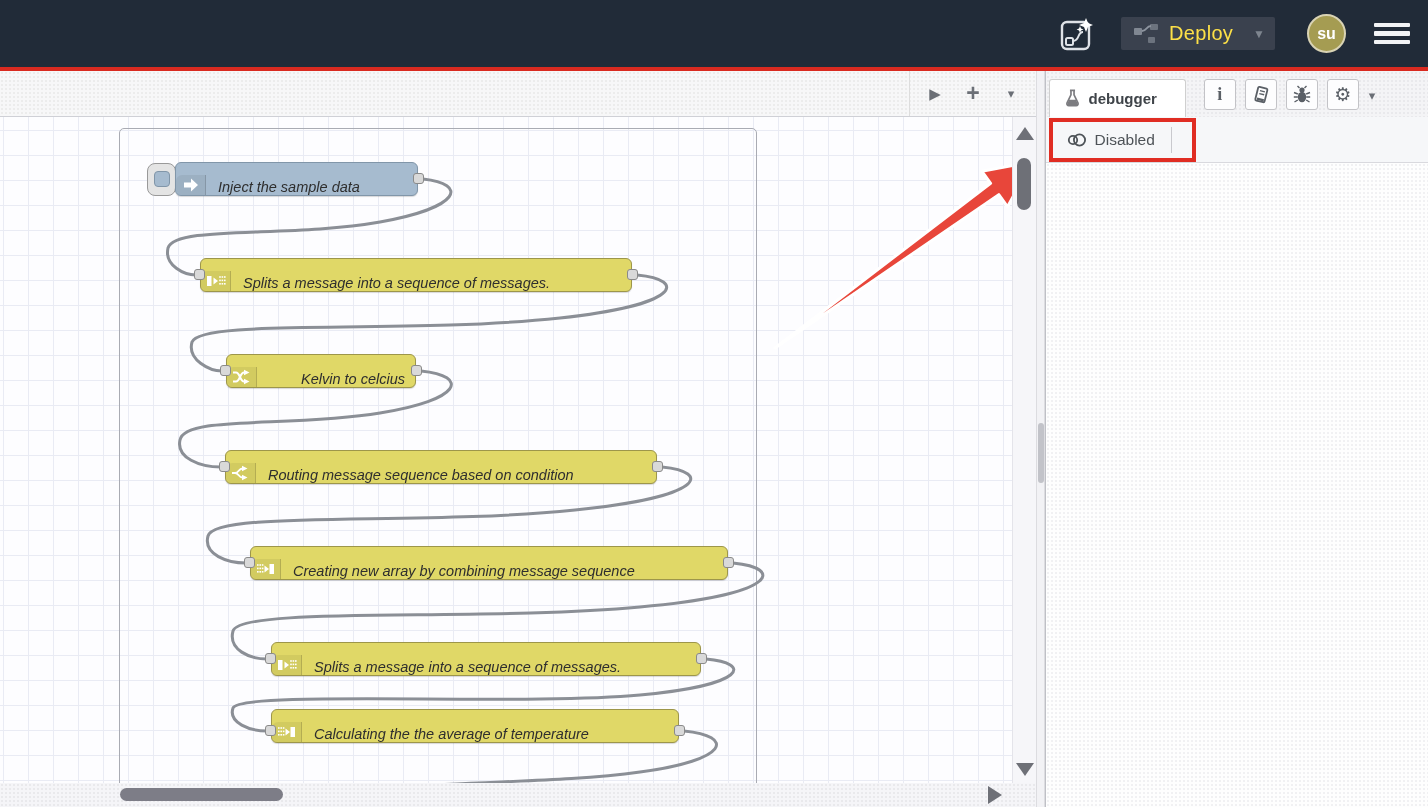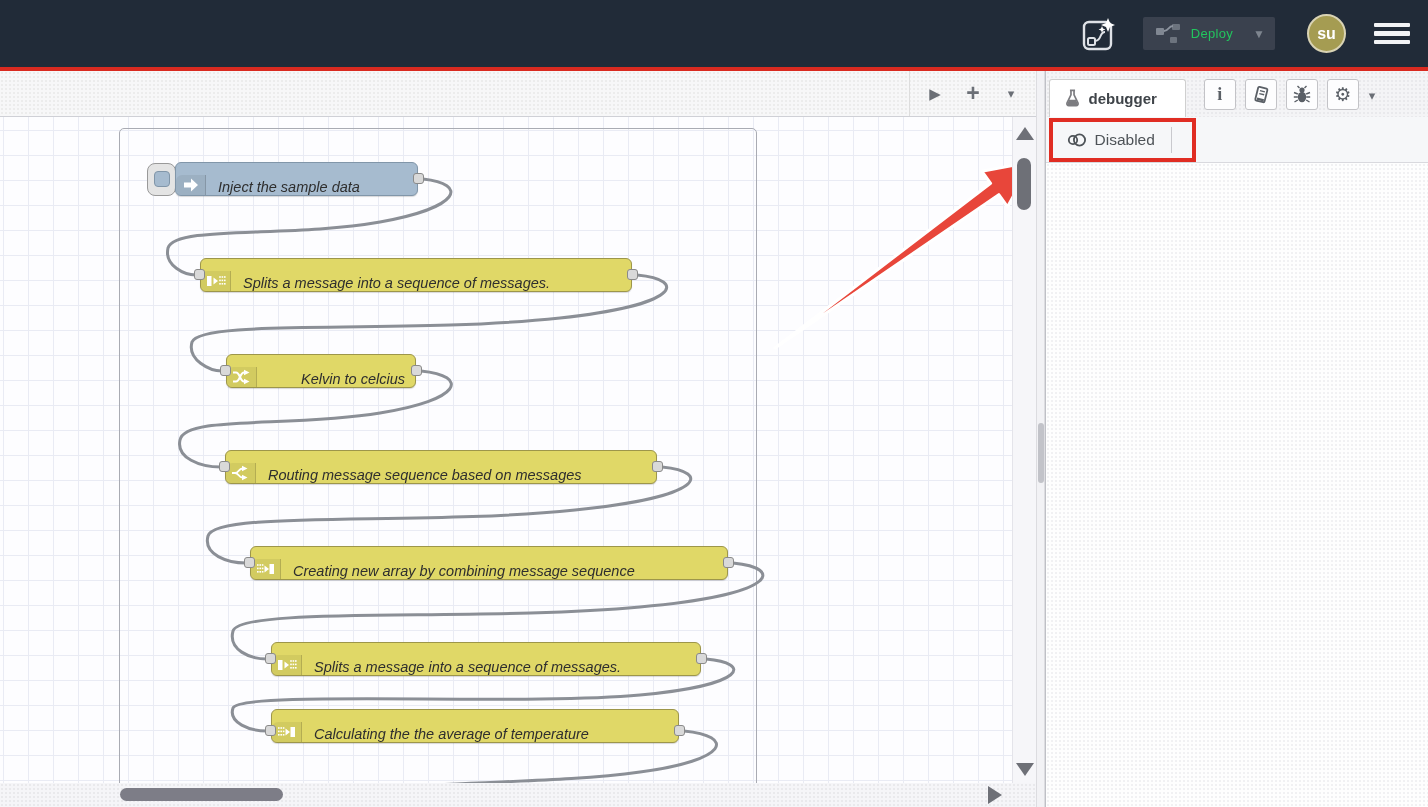--- a/index.html
+++ b/index.html
@@ -6,21 +6,21 @@
   html,body { width:1428px; height:807px; overflow:hidden; }
   body { font-family:"Liberation Sans","DejaVu Sans",sans-serif; background:#fff; }
   .app { position:relative; width:1428px; height:807px; }
 
   
   .header { position:absolute; left:0; top:0; width:1428px; height:67px;
             background:#212b38; display:flex; align-items:center; justify-content:flex-end; gap:14px; padding-right:18px; }
   .red-line { position:absolute; left:0; top:67px; width:1428px; height:4px; background:#d92a20; z-index:30; }
   .ai-btn { width:40px; height:40px; display:flex; align-items:center; justify-content:center; margin-right:10px; cursor:pointer; }
   .deploy-btn { display:flex; align-items:center; height:33px; background:#3a414e; padding:0 10px 0 12px; gap:10px; border-radius:2px; cursor:default; }
-  .deploy-btn .dlabel { color:#22c55e; font-size:13px; letter-spacing:.3px; }
+  .deploy-btn .dlabel { color:#fde047; font-size:20px; letter-spacing:.3px; }
   .deploy-btn .dchev { color:#7e858f; font-size:12px; margin-left:10px; }
   .avatar { width:39px; height:39px; border-radius:50%; background:#a59c52; border:2px solid #d9d3b4;
             color:#fff; font-weight:bold; font-size:16px; display:flex; align-items:center; justify-content:center; margin-left:18px; cursor:pointer; }
   .hamburger { width:36px; display:flex; flex-direction:column; gap:4px; margin-left:14px; cursor:pointer; }
   .hamburger span { display:block; height:4.5px; background:#f2f3f5; border-radius:1px; }
 
   
   .workspace { position:absolute; left:0; top:71px; width:1428px; height:736px; display:flex; }
   .canvas-col { position:relative; width:1036px; height:736px; }
 
@@ -193,21 +193,21 @@
             <div class="port" style="left: 411px; top: 248px;"></div>
             <div class="node" style="left: 225px; top: 333px; width: 432px; background: rgb(224, 216, 103); border: 1.5px solid rgb(157, 150, 74);">
               <div class="icon-box">
                 <svg width="21" height="20" viewBox="0 0 21 20">
                   <path d="M2 10h3c4 0 3.5-4.5 7.5-4.5" fill="none" stroke="#fff" stroke-width="2"></path>
                   <path d="M2 10h3c4 0 3.5 4.5 7.5 4.5" fill="none" stroke="#fff" stroke-width="2"></path>
                   <path d="M12 2.8l5.5 2.7-5.5 2.7z" fill="#fff"></path>
                   <path d="M12 11.8l5.5 2.7-5.5 2.7z" fill="#fff"></path>
                 </svg>
               </div>
-              <span class="nlabel">Routing message sequence based on messages</span>
+              <span class="nlabel">Routing message sequence based on condition</span>
             </div>
             <div class="port" style="left: 219px; top: 344px;"></div>
             <div class="port" style="left: 652px; top: 344px;"></div>
             <div class="node" style="left: 250px; top: 429px; width: 478px; background: rgb(224, 216, 103); border: 1.5px solid rgb(157, 150, 74);">
               <div class="icon-box">
                 <svg width="21" height="20" viewBox="0 0 21 20">
                   <rect x="2" y="5.2" width="1.6" height="1.6" fill="#fff"></rect>
                   <rect x="4.4" y="5.2" width="1.6" height="1.6" fill="#fff"></rect>
                   <rect x="6.8" y="5.2" width="1.6" height="1.6" fill="#fff"></rect>
                   <rect x="2" y="8.6" width="1.6" height="1.6" fill="#fff"></rect>

